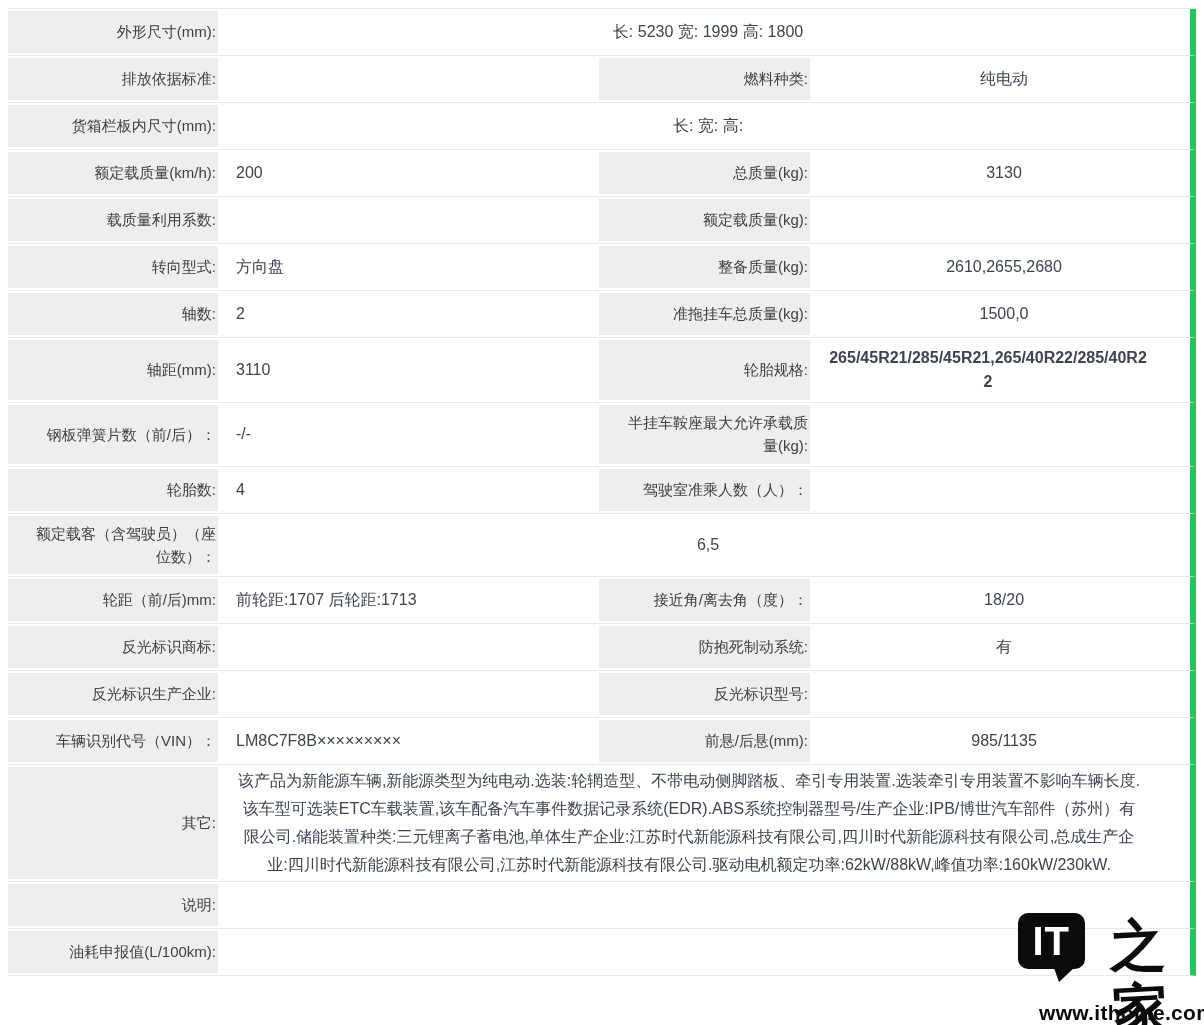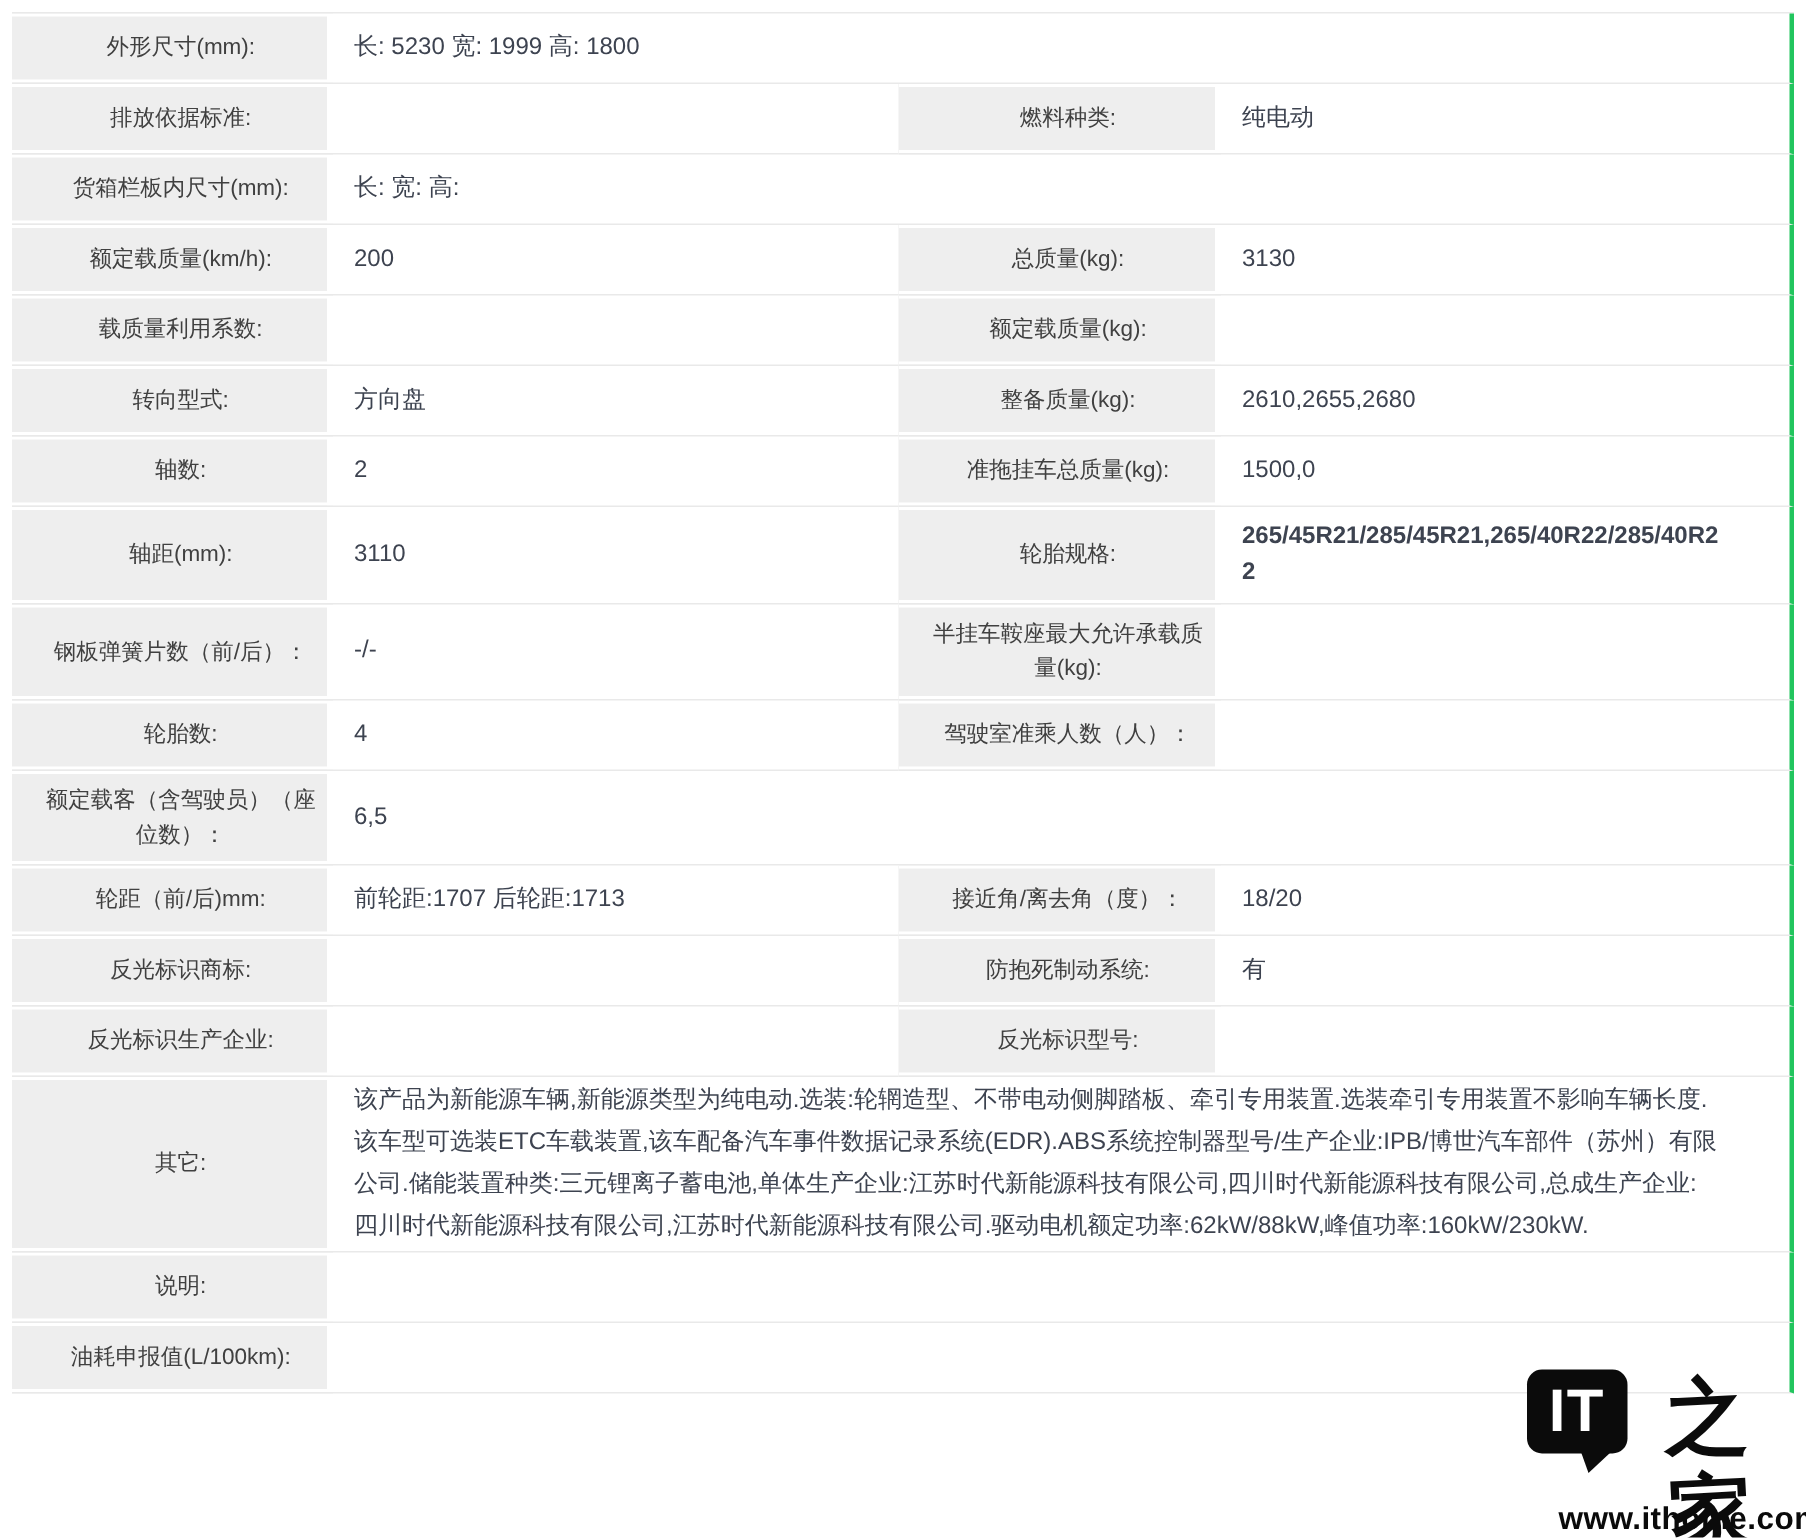--- a/index.html
+++ b/index.html
@@ -22,40 +22,40 @@
   }
   col.c1 { width: 214px; }
   col.c2 { width: 377px; }
   col.c3 { width: 215px; }
   col.c4 { width: 382px; }
 
   th.lbl {
     background: #eeeeee;
     box-shadow: inset 0 2px 0 #ffffff, inset 0 -2px 0 #ffffff, inset -4px 0 0 #ffffff;
     font-weight: 400;
-    text-align: center;
+    text-align: right;
     font-size: 15px;
     color: #404040;
     padding: 8px 6px 8px 17px;
     line-height: 1.55;
     height: 47px;
     vertical-align: middle;
     border-bottom: 1px solid #e9e9e9;
   }
   td.val {
     font-size: 16px;
     color: #3d4350;
     padding: 8px 10px 8px 14px;
     line-height: 1.5;
     height: 47px;
     vertical-align: middle;
     border-bottom: 1px solid #e9e9e9;
     word-break: break-all;
   }
-  td.last { border-right: 3px solid #22c55e; }
+  td.last { border-right: 6px solid #22c55e; text-align: center; }
   td.tight { padding-right: 42px; font-weight: bold; }
   td.para {
     font-size: 16px;
     line-height: 28px;
     padding: 2px 48px 2px 14px;
     color: #3d4350;
   }
 
   
   .watermark {
@@ -182,20 +182,26 @@
         <th class="lbl">防抱死制动系统:</th>
         <td class="val last">有</td>
       </tr>
       <tr>
         <th class="lbl">反光标识生产企业:</th>
         <td class="val"></td>
         <th class="lbl">反光标识型号:</th>
         <td class="val last"></td>
       </tr>
       <tr>
+        <th class="lbl">车辆识别代号（VIN）：</th>
+        <td class="val">LM8C7F8B×××××××××</td>
+        <th class="lbl">前悬/后悬(mm):</th>
+        <td class="val last">985/1135</td>
+      </tr>
+      <tr>
         <th class="lbl">其它:</th>
         <td class="val last para" colspan="3">该产品为新能源车辆,新能源类型为纯电动.选装:轮辋造型、不带电动侧脚踏板、牵引专用装置.选装牵引专用装置不影响车辆长度.该车型可选装ETC车载装置,该车配备汽车事件数据记录系统(EDR).ABS系统控制器型号/生产企业:IPB/博世汽车部件（苏州）有限公司.储能装置种类:三元锂离子蓄电池,单体生产企业:江苏时代新能源科技有限公司,四川时代新能源科技有限公司,总成生产企业:四川时代新能源科技有限公司,江苏时代新能源科技有限公司.驱动电机额定功率:62kW/88kW,峰值功率:160kW/230kW.</td>
       </tr>
       <tr>
         <th class="lbl">说明:</th>
         <td class="val last" colspan="3"></td>
       </tr>
       <tr>
         <th class="lbl">油耗申报值(L/100km):</th>
         <td class="val last" colspan="3"></td>

